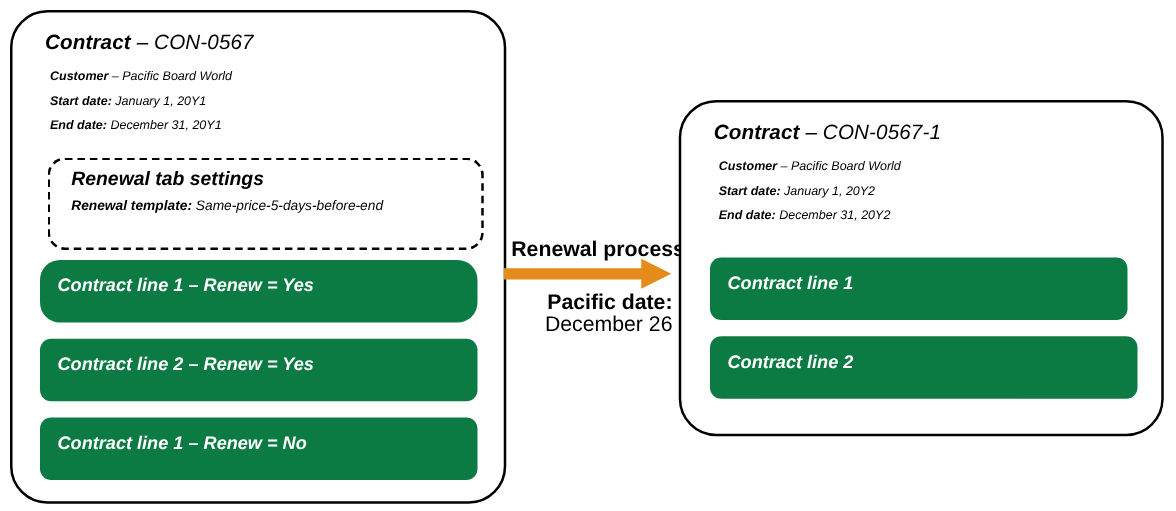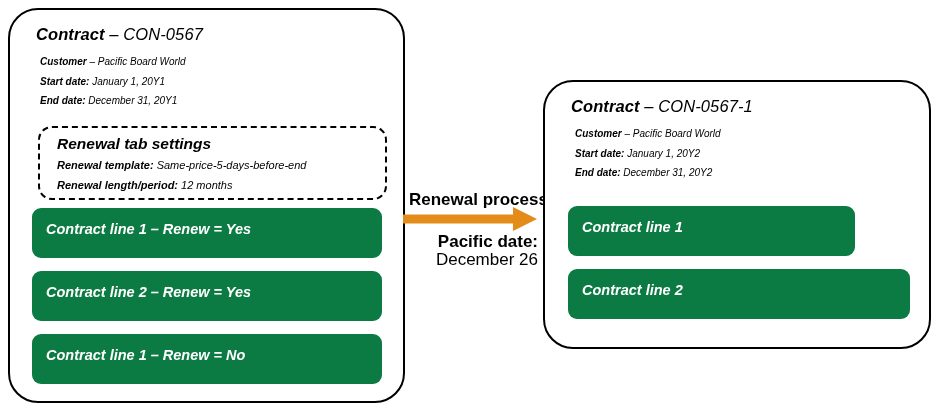--- a/index.html
+++ b/index.html
@@ -168,27 +168,24 @@
         <span class="lbl">End date:</span><span class="val"> December 31, 20Y1</span>
       </div>
     </div>
 
     <div id="renewal-settings-box">
       <div class="panel-heading">Renewal tab settings</div>
       <div class="panel-lines">
         <div class="detail-line">
           <span class="lbl">Renewal template:</span><span class="val">  Same-price-5-days-before-end</span>
         </div>
-        <div class="detail-line">
-          <span class="lbl">Renewal length/period:</span><span class="val"> 12 months</span>
-        </div>
-      </div>
-    </div>
-
-    <div class="contract-line" style="left:22px; top:198px; width:350px; height:50px;">
+      </div>
+    </div>
+
+    <div class="contract-line" style="left:22px; top:198px; width:350px; height:50px;border-radius:16px;">
       <span class="chip-label">Contract line 1 – Renew = Yes</span>
     </div>
     <div class="contract-line" style="left:22px; top:261px; width:350px; height:50px;">
       <span class="chip-label">Contract line 2 – Renew = Yes</span>
     </div>
     <div class="contract-line" style="left:22px; top:324px; width:350px; height:50px;">
       <span class="chip-label">Contract line 1 – Renew = No</span>
     </div>
   </div>
 
@@ -214,21 +211,21 @@
         <span class="lbl">Customer</span><span class="val"> – Pacific Board World</span>
       </div>
       <div class="detail-line">
         <span class="lbl">Start date:</span><span class="val"> January 1, 20Y2</span>
       </div>
       <div class="detail-line">
         <span class="lbl">End date:</span><span class="val"> December 31, 20Y2</span>
       </div>
     </div>
 
-    <div class="contract-line" style="left:23px; top:124px; width:287px; height:50px;">
+    <div class="contract-line" style="left:23px; top:124px; width:334px; height:50px;">
       <span class="chip-label">Contract line 1</span>
     </div>
     <div class="contract-line" style="left:23px; top:187px; width:342px; height:50px;">
       <span class="chip-label">Contract line 2</span>
     </div>
   </div>
 
 </div>
 
 </body></html>

